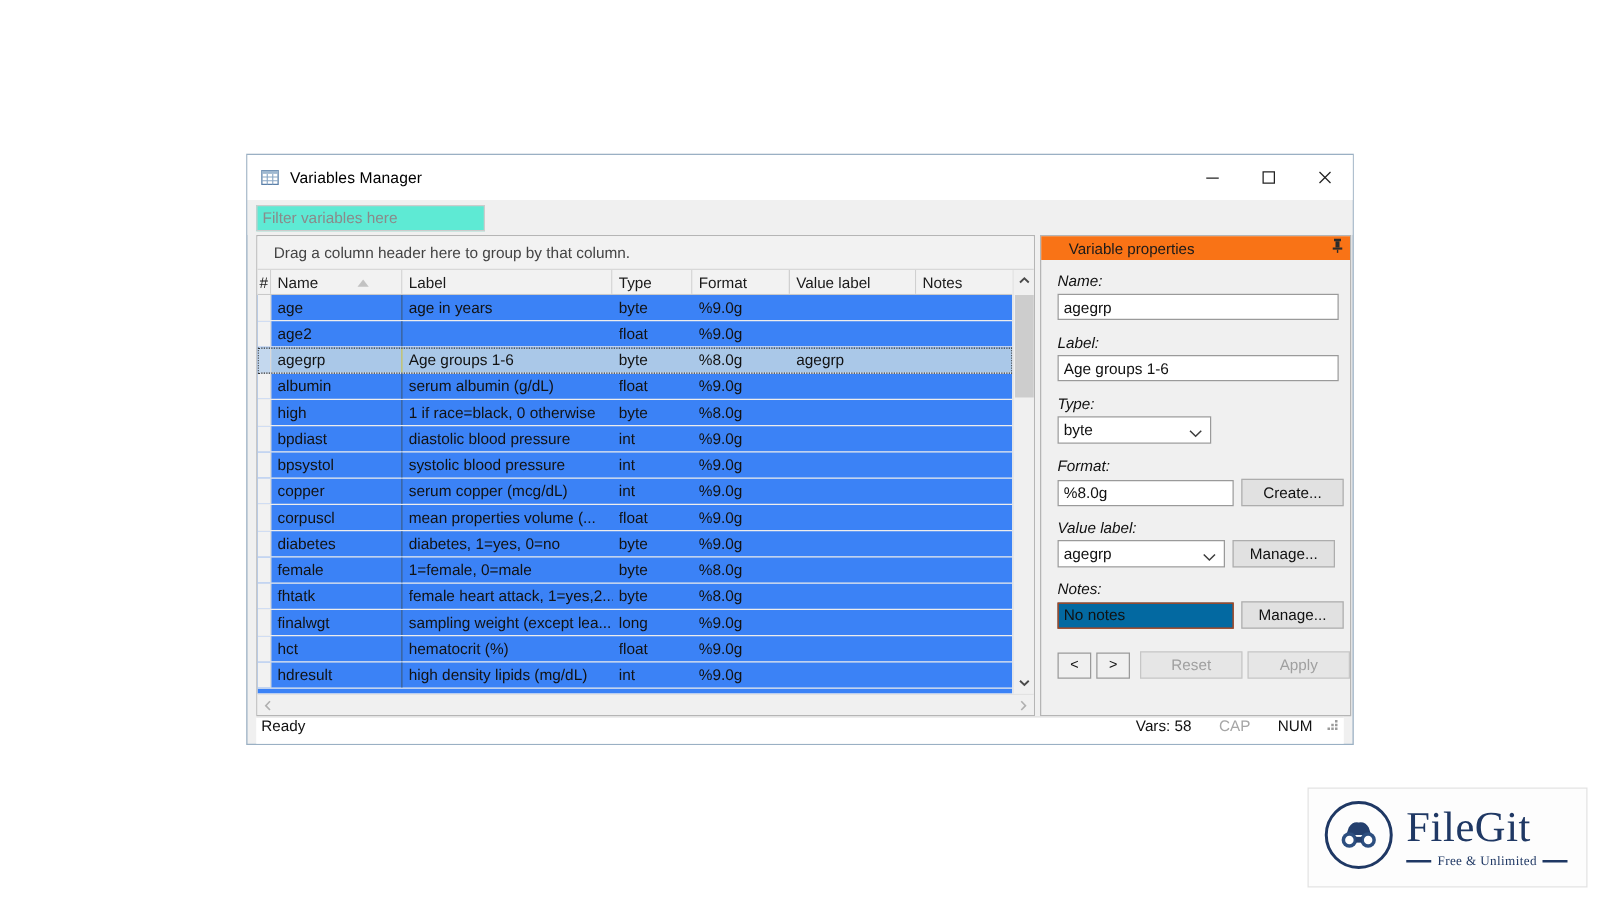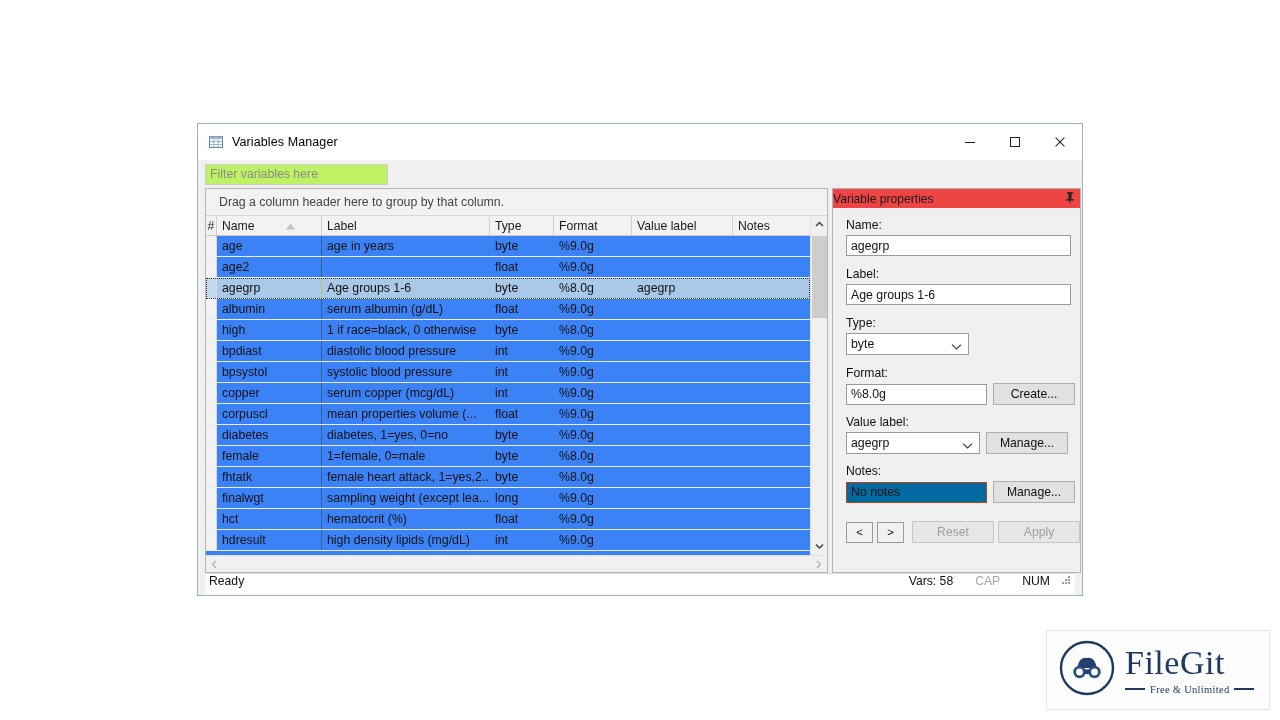--- a/index.html
+++ b/index.html
@@ -58,21 +58,21 @@
   .filterbar {
     height: 28px;
     background: #f0f0f0;
     display: flex;
     align-items: center;
     flex: 0 0 auto;
     padding-left: 7px;
   }
   .filter-input {
     width: 183px; height: 21px;
-    background: #bef264;
+    background: #5eead4;
     border: 1px solid #cccccc;
     font-family: "Liberation Sans", sans-serif;
     font-size: 12.3px;
     color: #767676;
     padding: 0 4px;
     line-height: 19px;
     outline: none;
   }
   .filter-input::placeholder { color: #8a8a8a; opacity: 1; }
 
@@ -224,34 +224,35 @@
     width: 249px;
     flex: 0 0 249px;
     margin-left: 4px;
     border: 1px solid #b5b5b5;
     background: #f0f0f0;
     display: flex;
     flex-direction: column;
   }
   .props-head {
     height: 19px;
-    background: #ef4444;
-    display: flex;
-    align-items: center;
-    padding: 0 4px 0 0;
+    background: #f97316;
+    display: flex;
+    align-items: center;
+    padding: 0 4px 0 22px;
     flex: 0 0 auto;
   }
   .props-title { font-size: 12.1px; color: #1a1a1a; }
   .pin { margin-left: auto; }
   .props-body { padding: 10px 12px 0 13px; flex: 1 1 auto; }
 
   .flabel {
     font-size: 12.2px;
     color: #111111;
     margin-bottom: 3px;
+    font-style: italic;
   }
   .ftext {
     width: 225px; height: 21px;
     background: #ffffff;
     border: 1px solid #9a9a9a;
     font-family: "Liberation Sans", sans-serif;
     font-size: 12.3px;
     color: #111;
     padding: 0 4px;
     outline: none;

